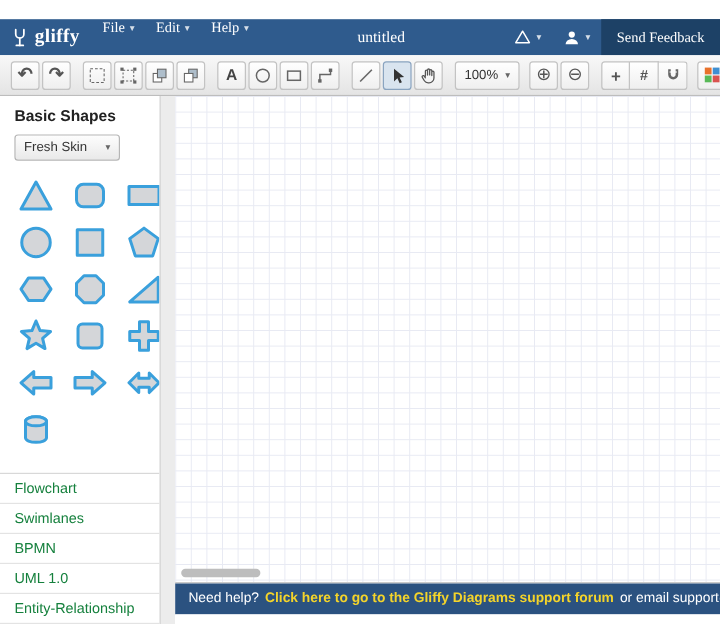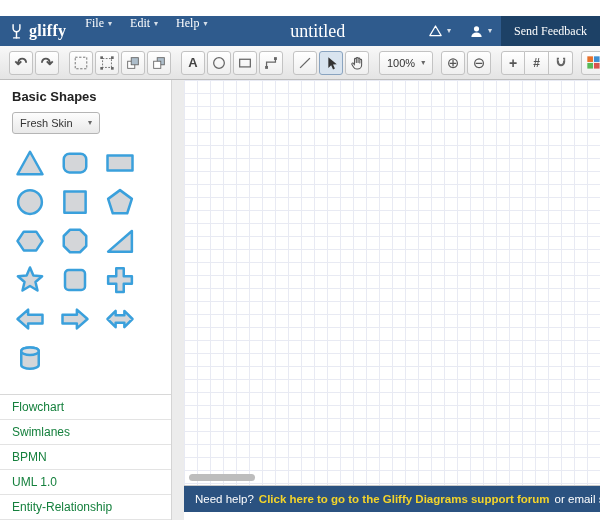--- a/index.html
+++ b/index.html
@@ -13,21 +13,21 @@
   
   .navbar { height:30px; background:#2f5b8d; color:#fff; display:flex; align-items:stretch;
     font-size:12px; flex:none;font-family:Liberation Serif, serif; }
   .logo { display:flex; align-items:center; gap:4px; padding:0 10px 0 8px; cursor:pointer; }
   .logo-text { font-size:16px; font-weight:bold; letter-spacing:.3px; }
   .menus { display:flex; align-items:flex-start; }
   .menu-item { display:flex; align-items:center; gap:4px; padding:0 9px; cursor:pointer; }
   .caret { font-size:8px; opacity:.8; line-height:1; }
   .caret.dark { color:#666; opacity:1; }
   .flex-sp { flex:1; }
-  .doc-title { display:flex; align-items:center; padding:1px 10px; font-size:18px; cursor:pointer; }
+  .doc-title { display:flex; align-items:center; padding:1px 10px; font-size:13px; cursor:pointer; }
   .nav-icon-btn { display:flex; align-items:center; gap:4px; padding:0 9px; cursor:pointer; }
   .send-feedback { background:#1d4166; display:flex; align-items:center; padding:0 13px;
     font-size:12px; cursor:pointer; }
 
   
   .toolbar { height:34px; background:linear-gradient(#f8f8f8,#e4e4e4); border-bottom:1px solid #bdbdbd;
     display:flex; align-items:center; padding:0 0 0 9px; flex:none; }
   .tb-group { display:flex; margin-right:8px; }
   .tb-btn { width:24px; height:24px; border:1px solid #c3c3c3; border-radius:3px;
     background:linear-gradient(#ffffff,#efefef); display:flex; align-items:center; justify-content:center;
@@ -38,21 +38,21 @@
   .tb-seg .tb-btn:first-child { border-radius:3px 0 0 3px; border-left-width:1px; }
   .tb-seg .tb-btn:last-child { border-radius:0 3px 3px 0; }
   .tb-zoom { height:24px; border:1px solid #c3c3c3; border-radius:3px;
     background:linear-gradient(#ffffff,#efefef); display:flex; align-items:center; gap:6px;
     padding:0 7px; font-size:11px; color:#333; margin-right:8px; cursor:pointer; }
   .uni { line-height:1; color:#555; }
   .tb-ic { display:flex; align-items:center; justify-content:center; }
 
   
   .main { flex:1; display:flex; min-height:0; }
-  .sidebar { width:171px; background:#fff; display:flex; flex-direction:column; flex:none; overflow:hidden; }
+  .sidebar { width:133px; background:#fff; display:flex; flex-direction:column; flex:none; overflow:hidden; }
   .panel-title { font-size:13px; font-weight:bold; color:#222; padding:9px 12px 5px; }
   .skin-btn { margin:3px 0 4px 12px; width:88px; height:22px; border:1px solid #b5b5b5; border-radius:3px;
     background:linear-gradient(#fdfdfd,#e9e9e9); font-size:11px; color:#333; display:flex;
     align-items:center; justify-content:space-between; padding:0 7px; cursor:pointer;
     font-family:"Liberation Sans", sans-serif; }
   .shapes-grid { display:grid; grid-template-columns:repeat(3, 38px); gap:6px 7px;
     padding:8px 0 8px 11px; flex:1; align-content:start; }
   .shape-cell { width:38px; height:33px; display:flex; align-items:center; justify-content:center; cursor:grab; }
   .cat-list { border-top:1px solid #d8d8d8; flex:none; }
   .cat-item { height:25px; display:flex; align-items:center; padding-left:12px; font-size:12px;

